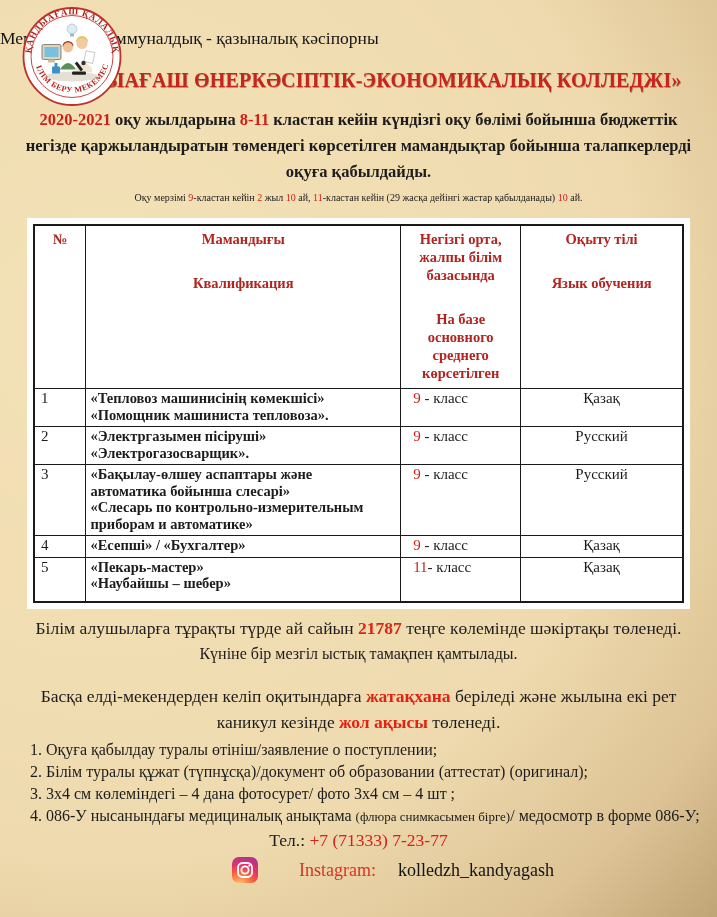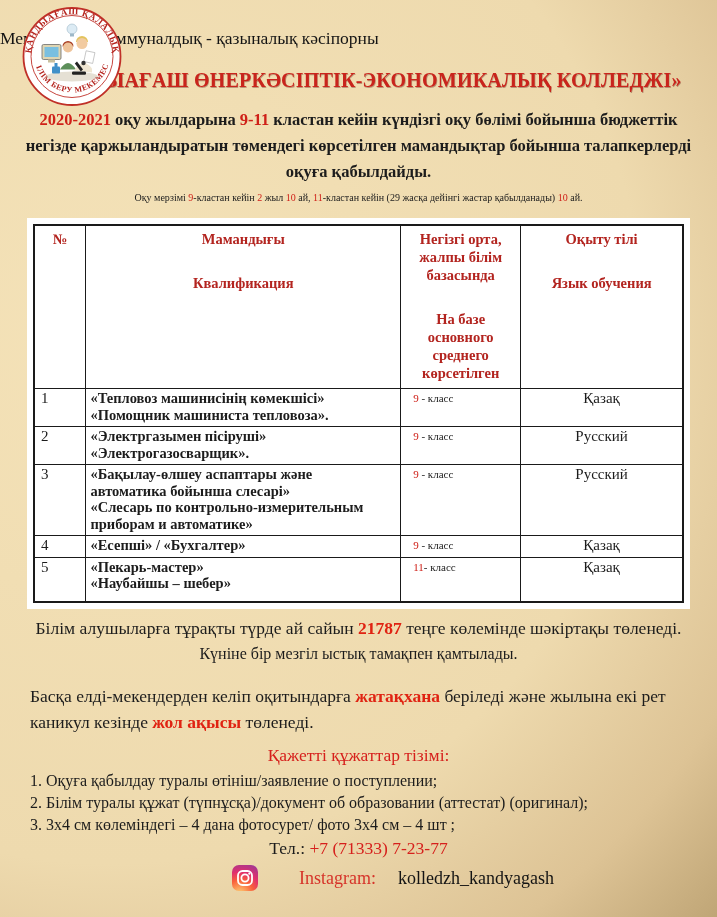--- a/index.html
+++ b/index.html
@@ -40,27 +40,27 @@
   .c-base{width:18.5%;}
   .c-lang{width:25%;}
   .spec th{
     height:154px;vertical-align:top;padding:4px 3px;
     color:#b3241f;font-size:14.5px;font-weight:bold;text-align:center;line-height:18px;
   }
   .spec th .gap{margin-top:26px;}
   .spec td{padding:1px 4px 3px;vertical-align:top;font-size:14.5px;line-height:16.5px;}
   .spec td.cell-num{text-align:left;padding-left:6px;font-size:15px;}
   .spec td.cell-name{font-weight:bold;white-space:pre-line;}
-  .spec td.cell-grade{padding-left:12px;font-size:11px;}
+  .spec td.cell-grade{padding-left:12px;font-size:15px;}
   .spec td.cell-lang{text-align:center;font-size:15px;}
   .spec tr.last td{padding-bottom:9px;}
   
   .p3{margin:6px 16px 0;text-align:center;font-size:17.5px;line-height:26px;}
   .p3b{text-align:center;font-size:16px;line-height:26px;}
-  .p4{margin:16px 30px 0;text-align:left;font-size:17.5px;line-height:26px;}
+  .p4{margin:16px 30px 0;text-align:center;font-size:17.5px;line-height:26px;}
   .docs-h{margin-top:10px;text-align:center;font-size:17.5px;color:#d6201c;}
   .docs{margin:4px 12px 0 30px;}
   .doc{font-size:16px;line-height:22px;}
   .tel{margin-top:2px;text-align:center;font-size:17.5px;}
   .tel .seg-red{color:#d6201c;}
   
   .contacts{
     margin:6px 0 0 232px;
     display:grid;grid-template-columns:30px 118px auto;
     grid-auto-rows:27px;align-items:center;column-gap:0;
@@ -105,21 +105,21 @@
         <circle cx="61.5" cy="56.5" r="2.2" fill="#333333"></circle>
         <rect x="30" y="60" width="8" height="7" rx="1" fill="#3f8fc9"></rect>
         <rect x="32.5" y="56.5" width="3" height="4" fill="#3f8fc9"></rect>
       </g>
     </svg>
   </div>
 
   <div class="org">Мемлекеттік коммуналдық - қазыналық кәсіпорны</div>
   <div class="title">«ҚАНДЫАҒАШ ӨНЕРКӘСІПТІК-ЭКОНОМИКАЛЫҚ КОЛЛЕДЖІ»</div>
 
-  <div class="p1"><span class="seg-red">2020-2021</span><span> оқу жылдарына </span><span class="seg-red">9-11</span><span> кластан кейін күндізгі оқу бөлімі бойынша бюджеттік негізде қаржыландыратын төмендегі көрсетілген мамандықтар бойынша талапкерлерді оқуға қабылдайды.</span></div>
+  <div class="p1"><span class="seg-red">2020-2021</span><span> оқу жылдарына </span><span class="seg-red">8-11</span><span> кластан кейін күндізгі оқу бөлімі бойынша бюджеттік негізде қаржыландыратын төмендегі көрсетілген мамандықтар бойынша талапкерлерді оқуға қабылдайды.</span></div>
   <div class="p2"><span>Оқу мерзімі </span><span class="seg-red">9</span><span>-кластан кейін </span><span class="seg-red">2</span><span> жыл </span><span class="seg-red">10</span><span> ай, </span><span class="seg-red">11</span><span>-кластан кейін (29 жасқа дейінгі жастар қабылданады) </span><span class="seg-red">10</span><span> ай.</span></div>
 
   <div class="panel">
     <table class="spec">
       <colgroup>
         <col class="c-num">
           <col class="c-spec">
           <col class="c-base">
           <col class="c-lang">
       </colgroup>
@@ -180,25 +180,25 @@
           <td class="cell-lang">Қазақ</td>
         </tr>
       </tbody>
     </table>
   </div>
 
   <div class="p3"><span>Білім алушыларға тұрақты түрде ай сайын </span><span class="seg-redb">21787</span><span> теңге көлемінде шәкіртақы төленеді.</span></div>
   <div class="p3b">Күніне бір мезгіл ыстық тамақпен қамтылады.</div>
   <div class="p4"><span>Басқа елді-мекендерден келіп оқитындарға </span><span class="seg-redb">жатақхана</span><span> беріледі және жылына екі рет каникул кезінде </span><span class="seg-redb">жол ақысы</span><span> төленеді.</span></div>
 
-  <div class="docs-h">Қажетті құжаттар тізімі:</div>
   <div class="docs">
     <div class="doc"><span>1. Оқуға қабылдау туралы өтініш/заявление о поступлении;</span></div>
     <div class="doc"><span>2. Білім туралы құжат (түпнұсқа)/документ об образовании (аттестат) (оригинал);</span></div>
     <div class="doc"><span>3. 3х4 см көлеміндегі – 4 дана фотосурет/ фото 3х4 см – 4 шт ;</span></div>
+    <div class="doc"><span>4.  086-У нысанындағы медициналық анықтама </span><span class="seg-small">(флюра снимкасымен бірге)</span><span>/ медосмотр в форме 086-У;</span></div>
   </div>
   <div class="tel"><span>Тел.: </span><span class="seg-red">+7 (71333) 7-23-77</span></div>
 
   <div class="contacts">
     <span class="icon-cell">
       <svg width="26" height="26" viewBox="0 0 26 26">
         <defs>
           <radialGradient id="igg" cx="0.3" cy="1.1" r="1.5">
             <stop offset="0" stop-color="#fed273"></stop>
             <stop offset="0.35" stop-color="#f9603b"></stop>

